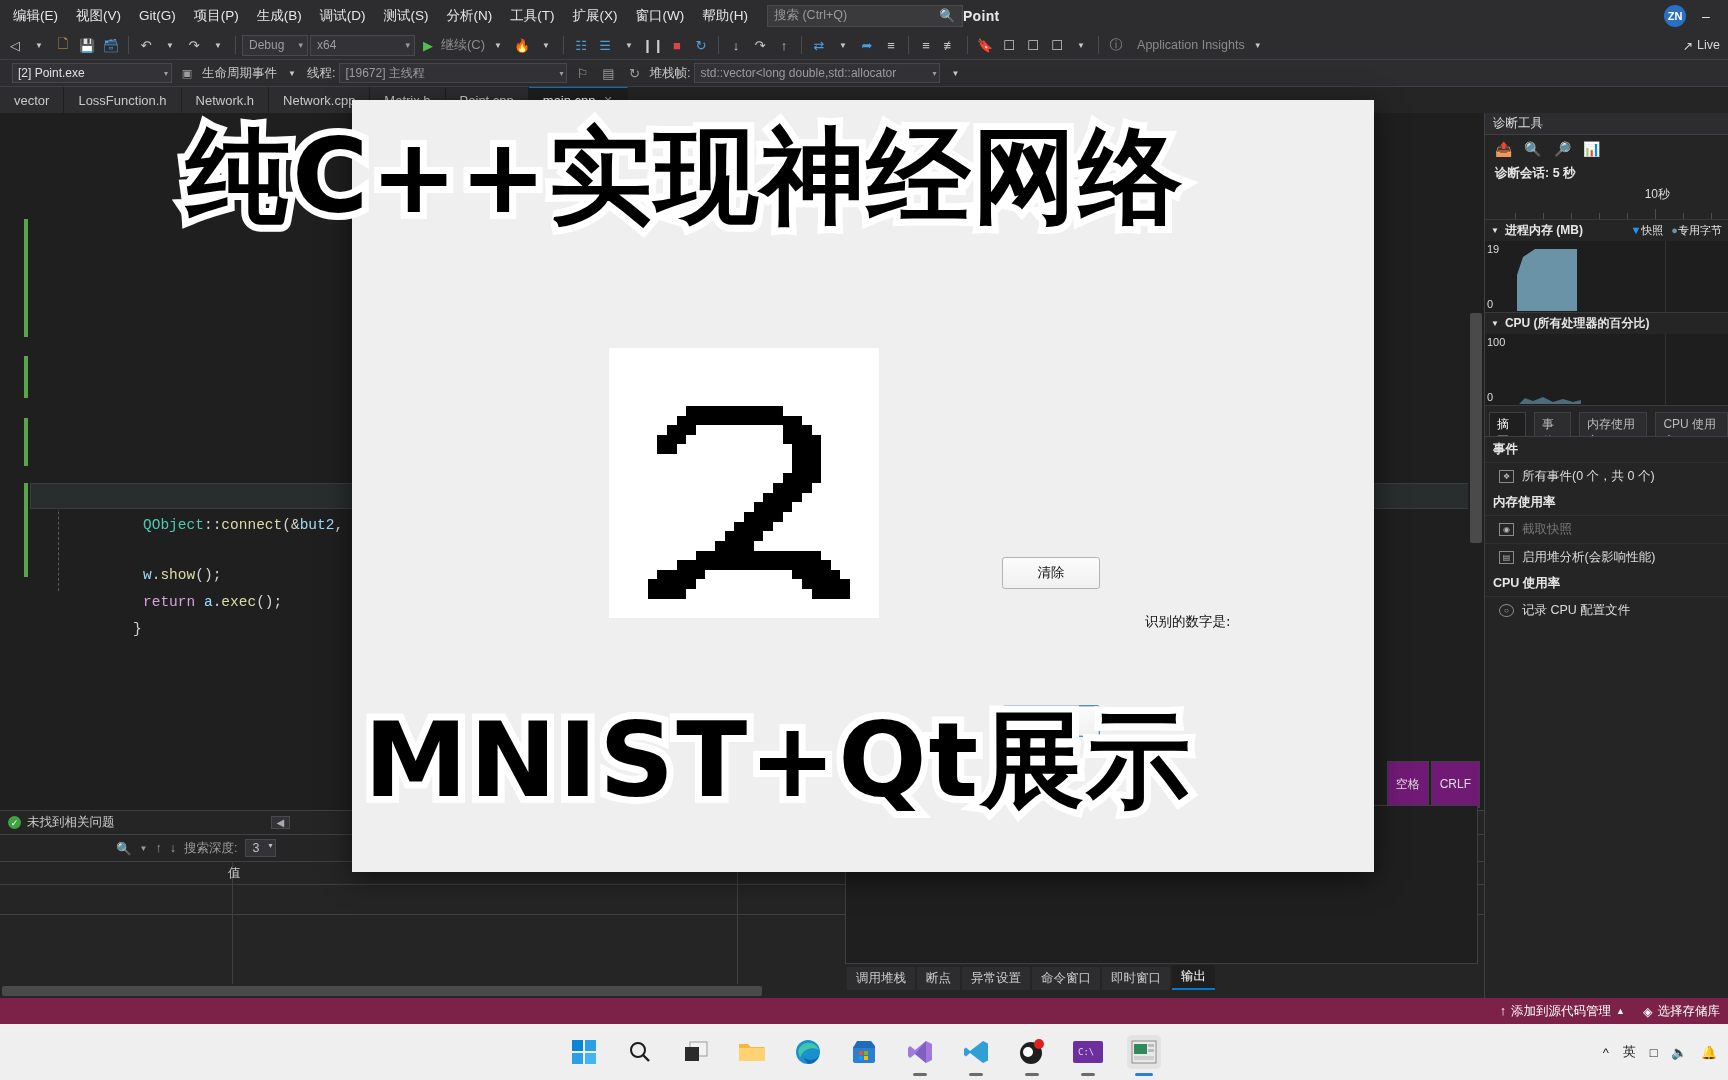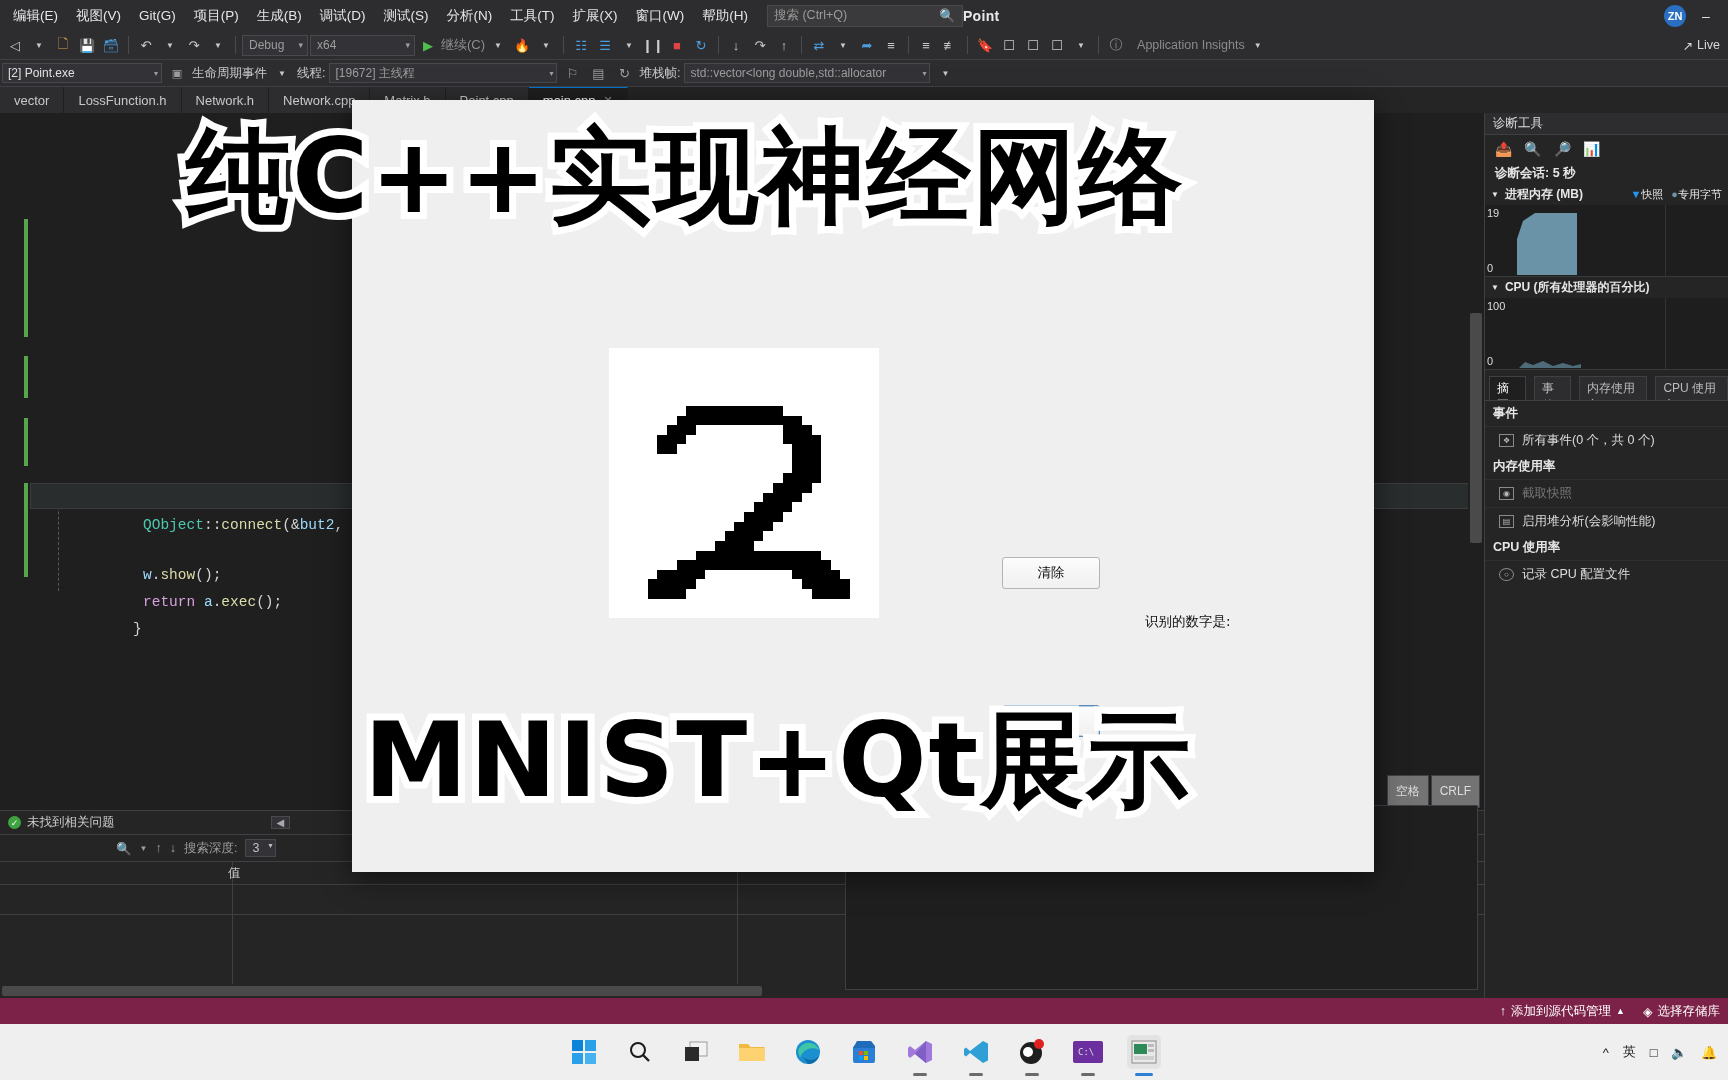--- a/index.html
+++ b/index.html
@@ -30,21 +30,21 @@
   .tb { width:22px; height:22px; display:flex; align-items:center; justify-content:center; color:#c8c8c8; font-size:13px;}
   .tbsep { width:1px; height:18px; background:#4a4a4d; margin:0 4px;}
   .combo { height:21px; background:#333337; border:1px solid #4a4a4d; color:#9d9d9d; display:flex; align-items:center;
            padding:0 16px 0 6px; position:relative; font-size:12px;}
   .combo::after { content:"▾"; position:absolute; right:4px; font-size:9px; color:#9d9d9d;}
   .tb-red { color:#e04343; } .tb-green { color:#4ec04e;} .tb-blue{color:#4a9edd;}
   .appinsights { color:#8a8a8a; font-size:12.5px; margin-left:8px; white-space:nowrap;}
   .live-share { margin-left:auto; color:#d8d8d8; font-size:12.5px; display:flex; align-items:center; gap:4px; padding-right:4px;}
 
   
-  .debugbar { height:27px; background:#2d2d30; display:flex; align-items:center; gap:4px; padding:0 2px; flex:none;
+  .debugbar { height:27px; background:#2d2d30; display:flex; align-items:center; gap:4px; padding:0 12px; flex:none;
               border-bottom:1px solid #3f3f46; font-size:12px;}
   .dlabel { color:#c9c9c9; white-space:nowrap; font-size:12.5px;}
   .dcombo { height:20px; background:#333337; border:1px solid #48484c; color:#9d9d9d; display:flex; align-items:center;
             padding:0 16px 0 5px; position:relative; font-size:12px; white-space:nowrap; overflow:hidden;}
   .dcombo::after { content:"▾"; position:absolute; right:3px; font-size:8px;}
 
   
   .tabstrip { height:26px; background:#252526; display:flex; align-items:stretch; flex:none; position:relative;}
   .tab { display:flex; align-items:center; padding:0 14px; color:#c8c8c8; font-size:13px; border-right:1px solid #1f1f1f;
          background:#2d2d30; white-space:nowrap;}
@@ -61,21 +61,21 @@
             font-size:14.5px; line-height:27px;}
   .changebar { position:absolute; left:24px; top:0; bottom:0; width:4px;}
   .cb-seg { position:absolute; left:0; width:4px; background:#57a64a;}
   .codeline { position:absolute; left:56px; white-space:pre; }
   .kw { color:#d8a0df; } .fn { color:#dcdcaa;} .ty{color:#4ec9b0;} .var{color:#9cdcfe;} .op{color:#d4d4d4;}
   .cur-line { position:absolute; left:30px; right:10px; background:#2a2d2e; border:1px solid #3a3d3e;}
   .indentguide { position:absolute; border-left:1px dashed #5a5a5a;}
   .vscroll { position:absolute; right:0; top:0; bottom:0; width:16px; background:#1f1f1f;}
   .vthumb { position:absolute; right:2px; width:12px; background:#4a4a4a; border-radius:2px;}
   .editor-status { position:absolute; right:4px; bottom:2px; display:flex; gap:2px;}
-  .es-item { background:#737373; border:1px solid #3f3f46; padding:2px 8px; font-size:12px; color:#ddd;
+  .es-item { background:#701a75; border:1px solid #3f3f46; padding:9px 8px; font-size:12px; color:#ddd;
              font-family:"Liberation Sans",sans-serif;}
 
   
   .errstrip { height:24px; background:#252526; border-top:1px solid #3f3f46; display:flex; align-items:center;
               gap:6px; padding:0 8px; font-size:12.5px; color:#ccc; flex:none;}
   .ok-dot { width:13px; height:13px; border-radius:50%; background:#3fa33f; color:#fff; font-size:9px;
             display:flex; align-items:center; justify-content:center;}
 
   
   .watchwrap { height:190px; background:#252526; border-top:1px solid #3f3f46; display:flex; flex-direction:column; flex:none;}
@@ -369,20 +369,31 @@
       <div class="dg-hdrtab">
         <span>诊断工具</span>
       </div>
       <div class="dg-toolbar">
         <span>📤</span>
         <span>🔍</span>
         <span>🔎</span>
         <span>📊</span>
       </div>
       <div class="dg-session">诊断会话: 5 秒</div>
+      <div class="dg-timeline">
+        <div class="dg-ticklabel">10秒</div>
+        <div class="dg-tick" style="left:30px"></div>
+          <div class="dg-tick" style="left:58px"></div>
+        <div class="dg-tick" style="left:86px"></div>
+          <div class="dg-tick" style="left:114px"></div>
+        <div class="dg-tick" style="left:142px"></div>
+          <div class="dg-tick" style="left:170px;height:10px"></div>
+        <div class="dg-tick" style="left:198px"></div>
+          <div class="dg-tick" style="left:226px"></div>
+      </div>
 
       <div class="dg-graph-hdr">
         <span style="font-size:8px">▼</span>
         <span>进程内存 (MB)</span>
         <span class="dg-legend">
           <span><span style="color:#2196f3">▼</span><span>快照</span></span>
           <span><span style="color:#6b93a8">●</span><span>专用字节</span></span>
         </span>
       </div>
       <div class="dg-graph" style="height:72px">
@@ -437,20 +448,28 @@
       </div>
     </div>
   </div>
 
   <div class="outwrap">
     <div class="outbody">
       <div class="outline-row">“Point.exe”(Win32): 已加载 “C:\Windows\System32\DataExchange.dll”。</div>
       <div class="outline-row">“Point.exe”(Win32): 已加载 “C:\Windows\System32\twinapi.appcore.dll”。</div>
       <div class="outline-row">“Point.exe”(Win32): 已加载 “C:\Windows\System32\TextInputFramework.dll”。</div>
       <div class="outline-row">“Point.exe”(Win32): 已加载 “C:\Windows\System32\CoreMessaging.dll”。</div>
+    </div>
+    <div class="outtabs">
+      <div class="otab"><span>调用堆栈</span></div>
+      <div class="otab"><span>断点</span></div>
+      <div class="otab"><span>异常设置</span></div>
+      <div class="otab"><span>命令窗口</span></div>
+      <div class="otab"><span>即时窗口</span></div>
+      <div class="otab active"><span>输出</span></div>
     </div>
   </div>
 </div>
 
 <div class="statusbar">
   <div class="sb-right">
     <div class="sb-item">
       <span>↑</span>
       <span>添加到源代码管理</span>
       <span style="font-size:9px">▲</span>

